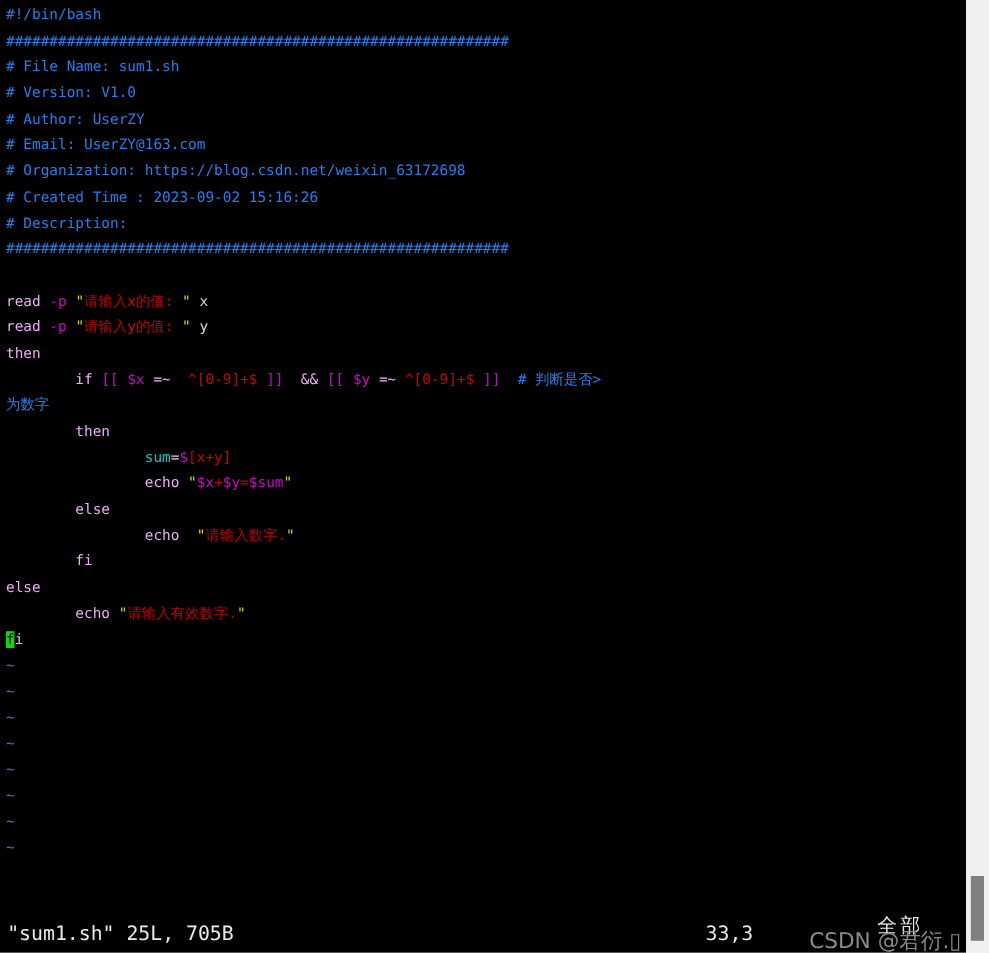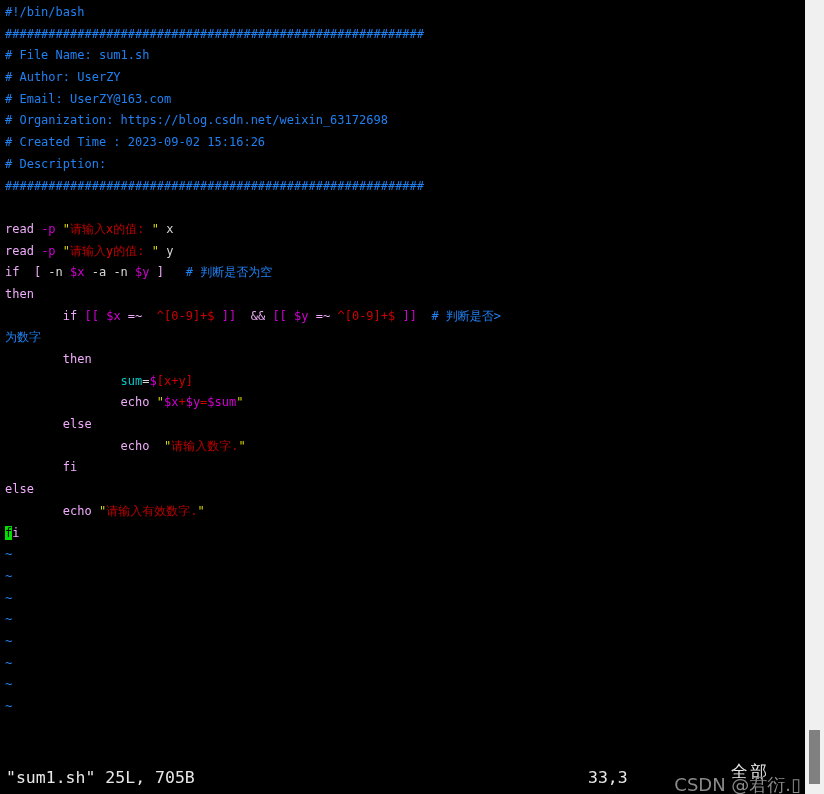--- a/index.html
+++ b/index.html
@@ -123,34 +123,34 @@
 
 <div id="screen">
 
   <div id="terminal">
 
     <div id="code-area">
 
       <div class="line"><span class="c-comment">#!/bin/bash</span></div>
       <div class="line"><span class="c-comment">##########################################################</span></div>
       <div class="line"><span class="c-comment"># File Name: sum1.sh</span></div>
+      <div class="line"><span class="c-comment"># Version: V1.0</span></div>
       <div class="line"><span class="c-comment"># Author: UserZY</span></div>
       <div class="line"><span class="c-comment"># Email: UserZY@163.com</span></div>
       <div class="line"><span class="c-comment"># Organization: https://blog.csdn.net/weixin_63172698</span></div>
       <div class="line"><span class="c-comment"># Created Time : 2023-09-02 15:16:26</span></div>
       <div class="line"><span class="c-comment"># Description:</span></div>
       <div class="line"><span class="c-comment">##########################################################</span></div>
 
       <div class="line">&nbsp;</div>
 
       <div class="line"><span class="c-keyword">read</span><span class="c-plain"> </span><span class="c-flag">-p</span><span class="c-plain"> </span><span class="c-quote">"</span><span class="c-string">请输入</span><span class="c-strbright">x</span><span class="c-string">的值: </span><span class="c-quote">"</span><span class="c-plain"> </span><span class="c-plain">x</span></div>
 
       <div class="line"><span class="c-keyword">read</span><span class="c-plain"> </span><span class="c-flag">-p</span><span class="c-plain"> </span><span class="c-quote">"</span><span class="c-string">请输入</span><span class="c-strbright">y</span><span class="c-string">的值: </span><span class="c-quote">"</span><span class="c-plain"> </span><span class="c-plain">y</span></div>
 
-      <div class="line"><span class="c-keyword">if</span><span class="c-plain">  </span><span class="c-keyword">[</span><span class="c-plain"> -n </span><span class="c-var">$x</span><span class="c-plain"> -a -n </span><span class="c-var">$y</span><span class="c-plain"> </span><span class="c-keyword">]</span><span class="c-plain">   </span><span class="c-comment"># 判断是否为空</span></div>
 
       <div class="line"><span class="c-keyword">then</span></div>
 
       <div class="line"><span class="c-plain">        </span><span class="c-keyword">if</span><span class="c-plain"> </span><span class="c-bracket">[[</span><span class="c-plain"> </span><span class="c-var">$x</span><span class="c-plain"> </span><span class="c-keyword">=~</span><span class="c-plain">  </span><span class="c-red">^[0-9]+$</span><span class="c-plain"> </span><span class="c-bracket">]]</span><span class="c-plain">  </span><span class="c-keyword">&amp;&amp;</span><span class="c-plain"> </span><span class="c-bracket">[[</span><span class="c-plain"> </span><span class="c-var">$y</span><span class="c-plain"> </span><span class="c-keyword">=~</span><span class="c-plain"> </span><span class="c-red">^[0-9]+$</span><span class="c-plain"> </span><span class="c-bracket">]]</span><span class="c-plain">  </span><span class="c-comment"># 判断是否</span><span class="c-wrapmark">&gt;</span></div>
 
       <div class="line"><span class="c-comment">为数字</span></div>
 
       <div class="line"><span class="c-plain">        </span><span class="c-keyword">then</span></div>
 
       <div class="line"><span class="c-plain">                </span><span class="c-ident">sum</span><span class="c-plain">=</span><span class="c-var">$</span><span class="c-red">[x+y]</span></div>

